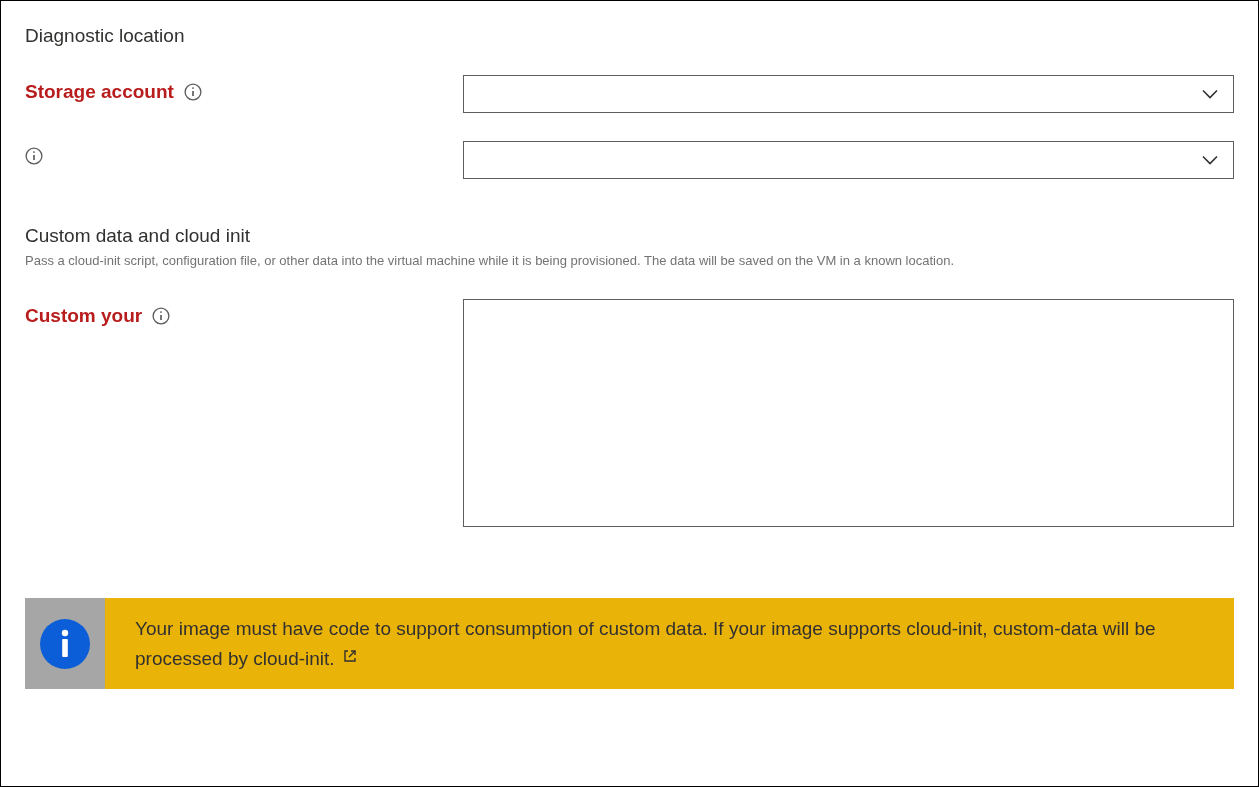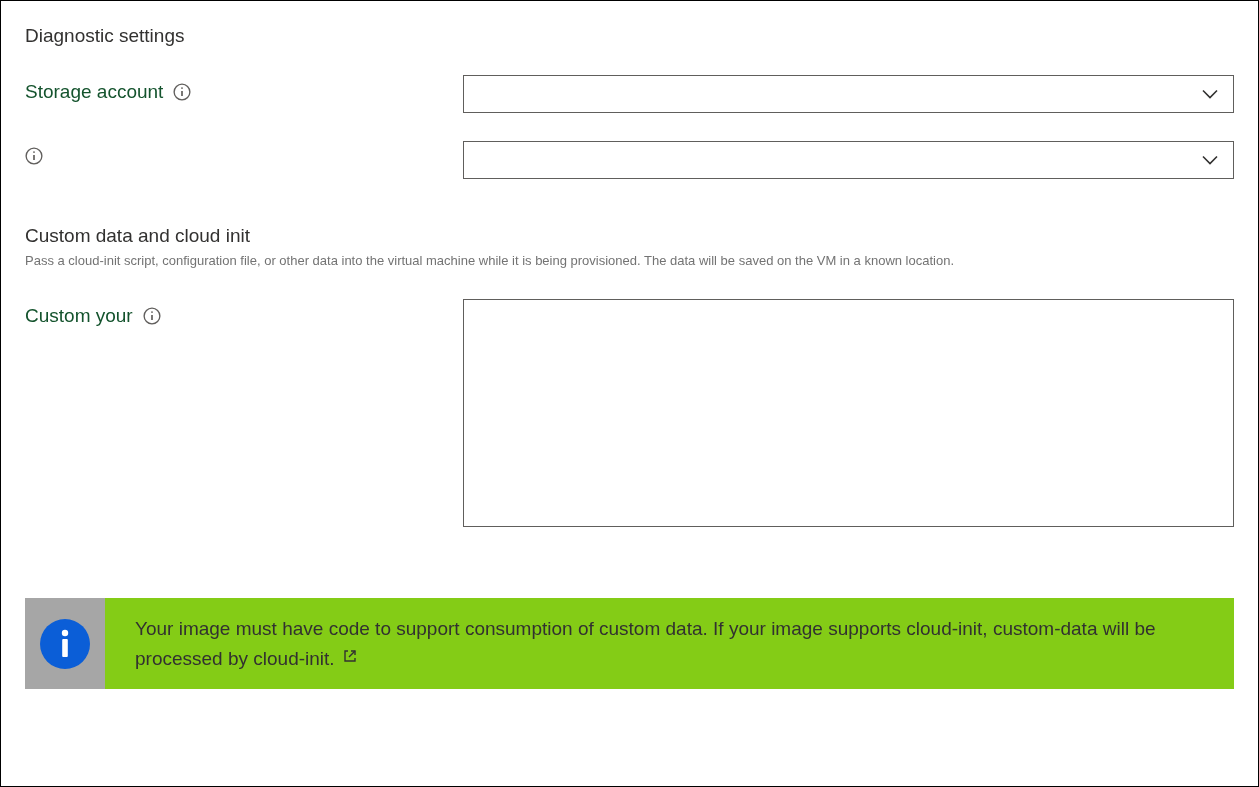--- a/index.html
+++ b/index.html
@@ -33,22 +33,22 @@
     }
     .form-label-wrap {
       width: 438px;
       display: flex;
       align-items: center;
       gap: 10px;
       padding-top: 6px;
     }
     .form-label {
       font-size: 19px;
-      color: #14532d;
-      font-weight: 400;
+      color: #b91c1c;
+      font-weight: 700;
     }
     .info-icon {
       display: inline-flex;
       align-items: center;
       justify-content: center;
       width: 18px;
       height: 18px;
     }
     .info-icon svg {
       width: 18px;
@@ -98,21 +98,21 @@
     .description-text {
       font-size: 13px;
       color: #737373;
       line-height: 1.55;
       margin-bottom: 16px;
       font-weight: 400;
     }
     .info-banner {
       display: flex;
       align-items: stretch;
-      background: #84cc16;
+      background: #eab308;
       margin-top: 66px;
     }
     .info-banner-icon-wrap {
       background: #a6a6a6;
       width: 80px;
       display: flex;
       align-items: center;
       justify-content: center;
     }
     .info-banner-icon {
@@ -144,21 +144,21 @@
     .external-link-icon svg {
       width: 16px;
       height: 16px;
     }
   </style>
 </head>
 <body>
 
 <div class="panel">
 
-  <div class="section-heading">Diagnostic settings</div>
+  <div class="section-heading">Diagnostic location</div>
 
   <div class="form-row">
     <div class="form-label-wrap">
       <span class="form-label">Storage account</span>
       <span class="info-icon">
         <svg viewBox="0 0 16 16" fill="none" stroke="#605e5c" stroke-width="1.2">
           <circle cx="8" cy="8" r="7"></circle>
           <line x1="8" y1="7" x2="8" y2="11.5" stroke-width="1.5"></line>
           <circle cx="8" cy="4.5" r="0.8" fill="#605e5c" stroke="none"></circle>
         </svg>

